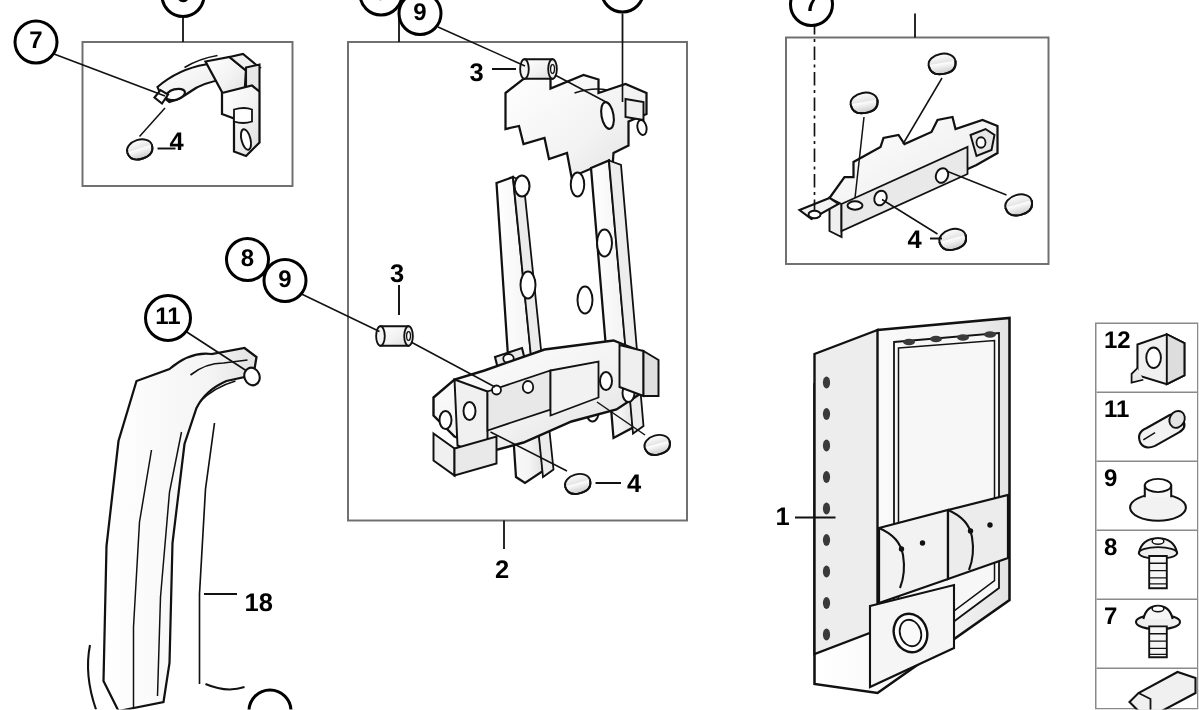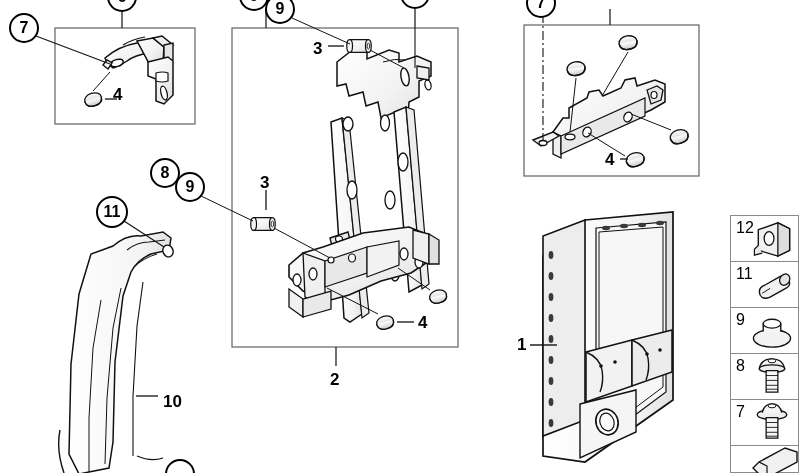--- a/index.html
+++ b/index.html
@@ -47,21 +47,21 @@
   .legend-row{
     position:relative;
     box-sizing:border-box;
     border-bottom:1.1px solid #8a8a8a;
     width:100%;
     overflow:hidden;
   }
   .legend-row:last-child{border-bottom:none;}
   .legend-num{
     position:absolute;left:5px;top:4px;
-    font-weight:normal;font-size:16px;line-height:1;
+    font-weight:bold;font-size:16px;line-height:1;
     font-family:"Liberation Sans", sans-serif;
   }
   .legend-art{position:absolute;right:2px;top:0;width:48px;height:100%;}
 </style>
 </head>
 <body>
 
 <div id="stage">
 
   <svg class="layer" viewBox="0 0 799 473">
@@ -315,21 +315,21 @@
   <div class="callout" style="left:165px;top:459px;width:30px;height:30px;font-size:16px;">
     <span></span>
   </div>
 
   <div class="idxnum" style="left:113px;top:86px;">4</div>
   <div class="idxnum" style="left:313px;top:40px;">3</div>
   <div class="idxnum" style="left:260px;top:174px;">3</div>
   <div class="idxnum" style="left:418px;top:314px;">4</div>
   <div class="idxnum" style="left:330px;top:371px;">2</div>
   <div class="idxnum" style="left:605px;top:151px;">4</div>
-  <div class="idxnum" style="left:163px;top:393px;">10</div>
+  <div class="idxnum" style="left:163px;top:393px;">18</div>
   <div class="idxnum" style="left:517px;top:336px;">1</div>
 
   <div id="legend" style="left:730px;top:215px;width:69px;height:258px;">
 
     <div class="legend-row" style="height:46px;">
       <div class="legend-num">12</div>
       <svg class="legend-art" viewBox="0 0 48 46">
         <path d="M10 14 l20 -7 l12 6 l0 22 l-12 6 l-20 -6 z" fill="#f0f0f0" stroke="#111" stroke-width="1.4"></path>
         <path d="M30 7 l12 6 l0 22 l-12 6 z" fill="#ddd" stroke="#111" stroke-width="1.3"></path>
         <ellipse cx="21" cy="23" rx="5" ry="7" fill="#fff" stroke="#111" stroke-width="1.3"></ellipse>

